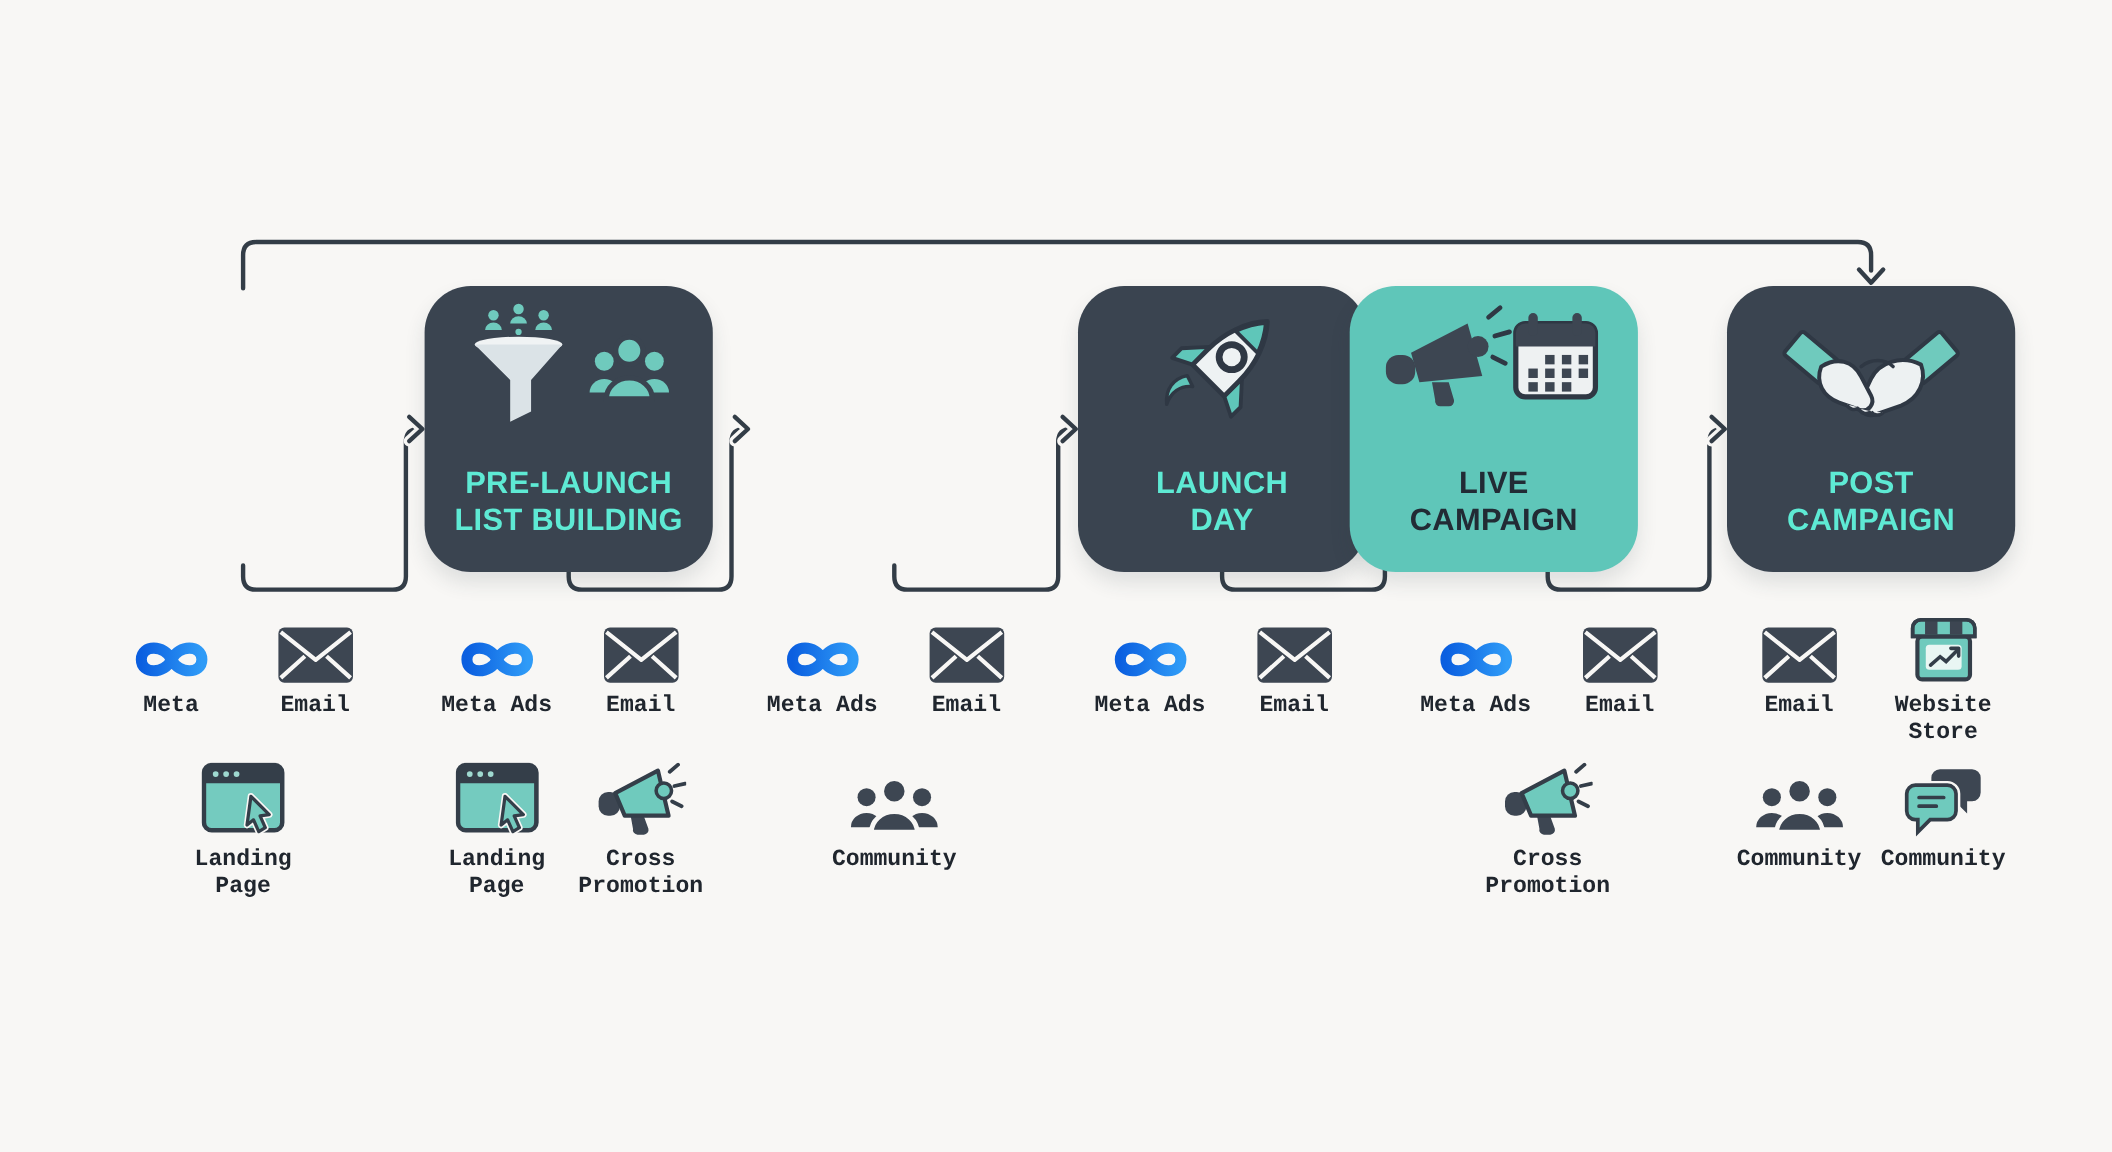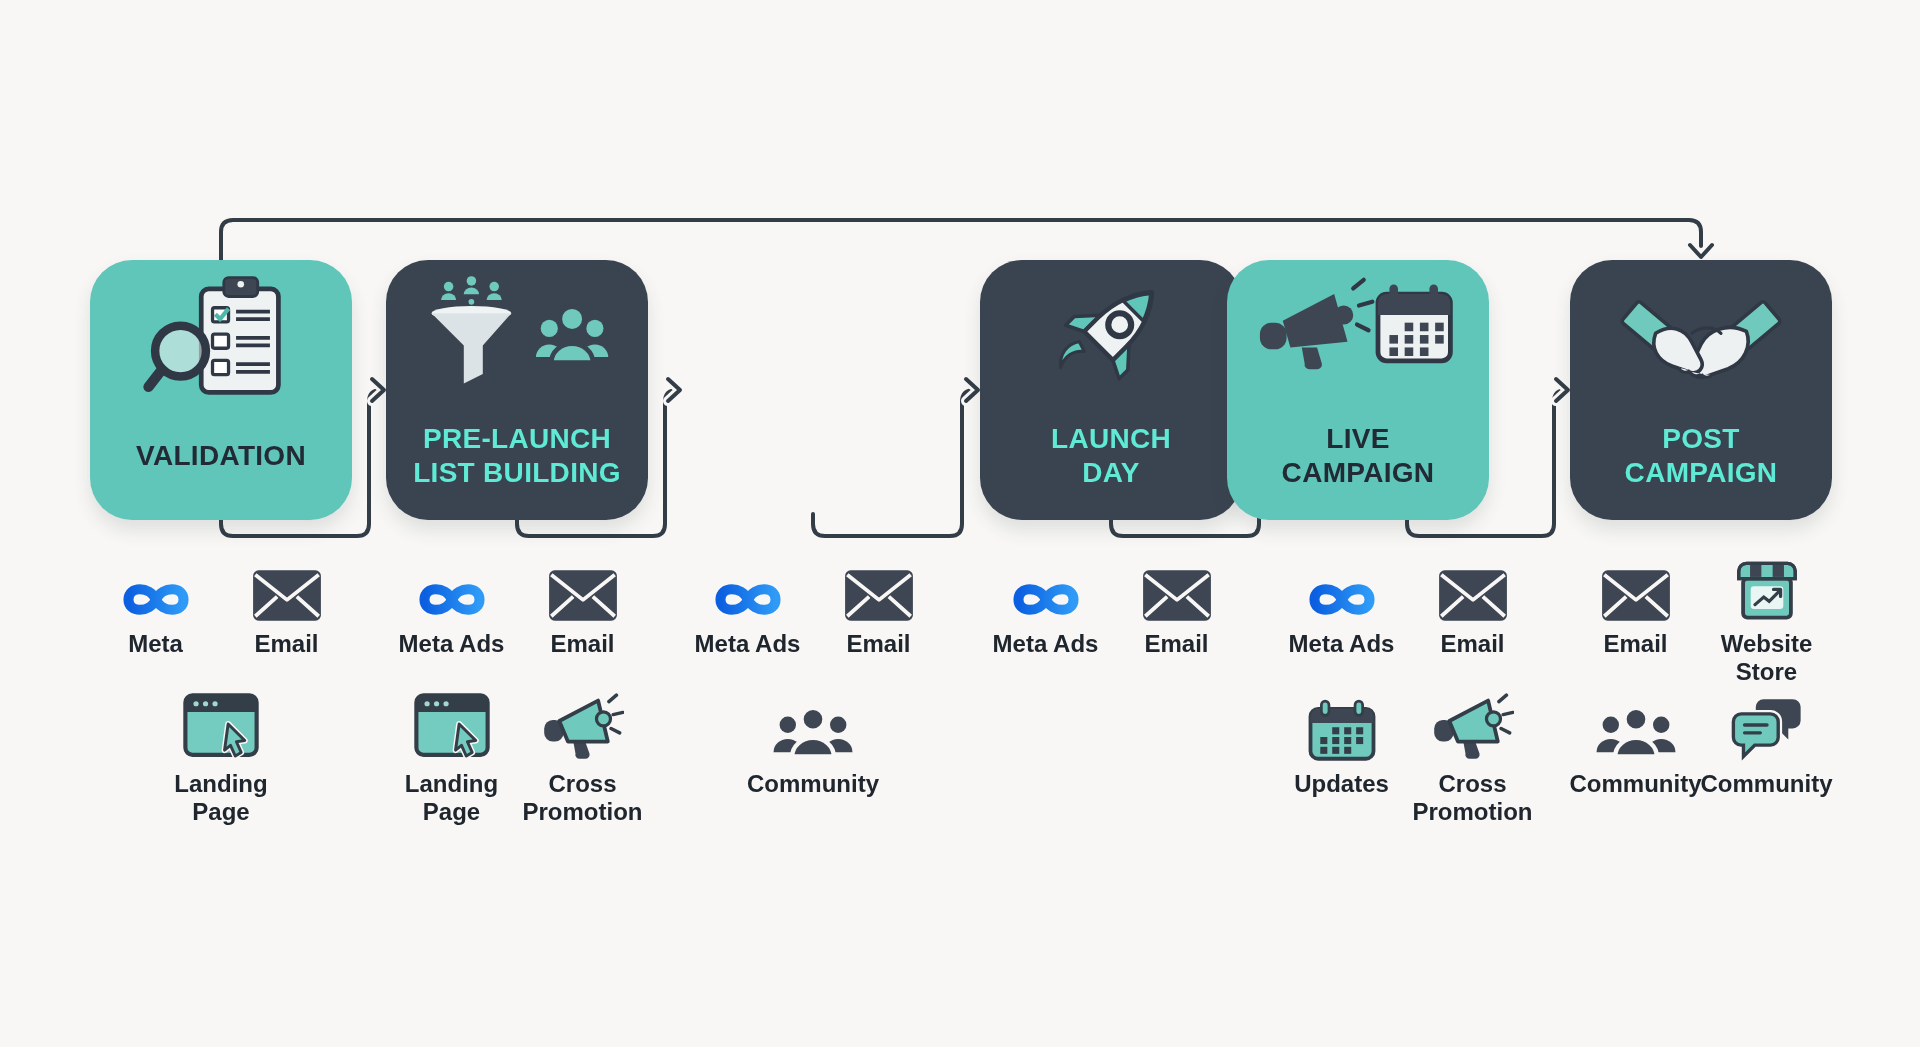--- a/index.html
+++ b/index.html
@@ -16,22 +16,22 @@
   .stage-label{flex:1;display:flex;align-items:center;justify-content:center;text-align:center;
                font-weight:700;font-size:28px;line-height:1.22;letter-spacing:.3px;
                white-space:pre-line;padding:0 14px 10px;}
   .stage.teal .stage-label{color:#222b35;}
   .stage.dark .stage-label{color:#5eead4;}
   
   .col{position:absolute;top:548px;width:262px;z-index:2;}
   .crow{display:flex;justify-content:center;height:140px;}
   .chan{width:131px;display:flex;flex-direction:column;align-items:center;}
   .cicon{height:74px;display:flex;align-items:flex-end;justify-content:center;}
-  .clabel{margin-top:8px;font-size:24px;font-weight:700;color:#20262e;text-align:center;
-          line-height:1.18;white-space:pre-line;}
+  .clabel{margin-top:8px;font-size:21px;font-weight:700;color:#20262e;text-align:center;
+          line-height:1.18;white-space:pre-line;font-family:Liberation Mono, monospace;}
   
   .ci-meta{width:72px;height:45px}.ci-email{width:70px;height:53px}
   .ci-landing{width:76px;height:69px}.ci-mega{width:82px;height:69px}
   .ci-comm{width:84px;height:57px}.ci-news{width:72px;height:61px}
   .ci-cal{width:70px;height:63px}.ci-store{width:70px;height:63px}
   .ci-feed{width:74px;height:65px}
 </style>
 </head>
 <body>
 
@@ -138,39 +138,20 @@
     <g fill="none" stroke="#333d47" stroke-width="4" stroke-linecap="round" stroke-linejoin="round">
       <path d="M1690 245 L1701 257 L1712 245"></path>
       <path d="M372 379 L384 390 L372 401"></path>
       <path d="M668 379 L680 390 L668 401"></path>
       <path d="M966 379 L978 390 L966 401"></path>
       <path d="M1262 379 L1274 390 L1262 401"></path>
       <path d="M1556 379 L1568 390 L1556 401"></path>
     </g>
   </svg>
 
-  <div class="stage teal" style="left:90px">
-    <div class="stage-icon">
-      <svg width="160" height="126" viewBox="0 0 170 132">
-        <rect x="64" y="16" width="82" height="110" rx="8" fill="#eff2f2" stroke="#2f3844" stroke-width="5"></rect>
-        <rect x="88" y="4" width="36" height="20" rx="5" fill="#3d4652" stroke="#2f3844" stroke-width="3"></rect>
-        <circle cx="106" cy="11" r="3.5" fill="#eff2f2"></circle>
-        <rect x="76" y="36" width="17" height="15" rx="2" fill="#ffffff" stroke="#2f3844" stroke-width="3.5"></rect>
-        <path d="M79 43 l5 5 9-11" stroke="#4db8a8" stroke-width="4.5" fill="none"></path>
-        <path d="M101 40 h36 M101 48 h36" stroke="#2f3844" stroke-width="4"></path>
-        <rect x="76" y="64" width="17" height="15" rx="2" fill="#ffffff" stroke="#2f3844" stroke-width="3.5"></rect>
-        <path d="M101 68 h36 M101 76 h36" stroke="#2f3844" stroke-width="4"></path>
-        <rect x="76" y="92" width="17" height="15" rx="2" fill="#ffffff" stroke="#2f3844" stroke-width="3.5"></rect>
-        <path d="M101 96 h36 M101 104 h36" stroke="#2f3844" stroke-width="4"></path>
-        <circle cx="42" cy="82" r="27" fill="rgba(239,242,242,.55)" stroke="#2f3844" stroke-width="9"></circle>
-        <path d="M22 102 L8 120" stroke="#2f3844" stroke-width="11" stroke-linecap="round"></path>
-      </svg>
-    </div>
-    <div class="stage-label">VALIDATION</div>
-  </div>
 
   <div class="stage dark" style="left:386px">
     <div class="stage-icon">
       <svg width="190" height="122" viewBox="0 0 200 128">
         <g fill="#6fcabd">
           <circle cx="28" cy="12" r="5"></circle>
             <path d="M20 26 a8 7 0 0 1 16 0 Z"></path>
           <circle cx="52" cy="6" r="5"></circle>
             <path d="M44 20 a8 7 0 0 1 16 0 Z"></path>
           <circle cx="76" cy="12" r="5"></circle>
@@ -399,28 +380,20 @@
             <svg class="ci-email">
               <use href="#sym-email"></use>
             </svg>
           </div>
         <div class="clabel">Email</div>
       </div>
     </div>
     <div class="crow">
       <div class="chan">
         <div class="cicon">
-            <svg class="ci-cal">
-              <use href="#sym-cal"></use>
-            </svg>
-          </div>
-        <div class="clabel">Updates</div>
-      </div>
-      <div class="chan">
-        <div class="cicon">
             <svg class="ci-mega">
               <use href="#sym-mega"></use>
             </svg>
           </div>
         <div class="clabel">Cross
 Promotion</div>
       </div>
     </div>
   </div>
 

